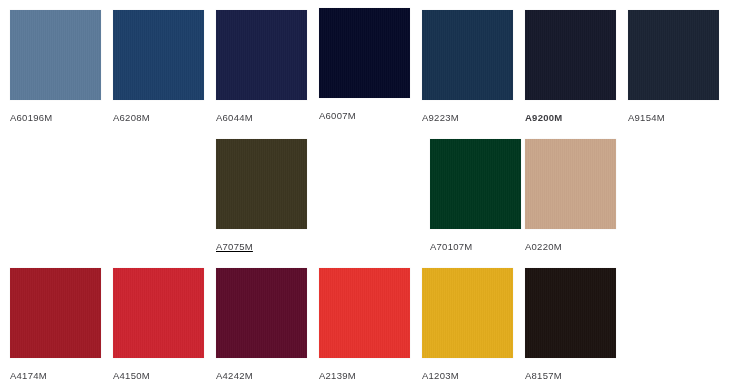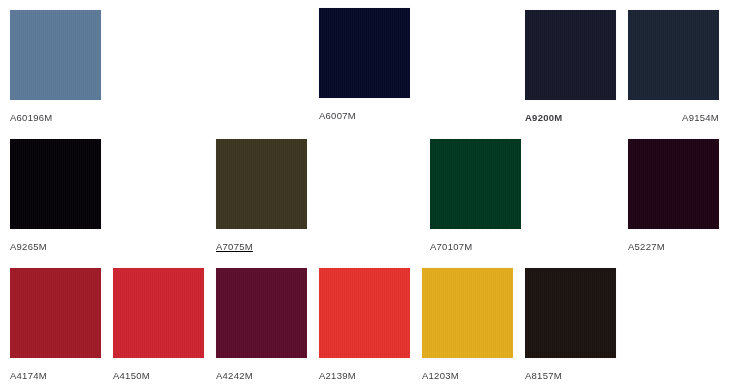--- a/index.html
+++ b/index.html
@@ -76,49 +76,57 @@
 </head>
 <body>
 
 <div id="swatch-grid" style="background: rgb(255, 255, 255);">
 
 <div class="swatch-row" style="height: 129px;">
       <div class="swatch-cell" style="left: 10px; top: 10px;">
         <div class="swatch-chip" title="#5c7a99" style="width: 91px; height: 90px; background-color: rgb(92, 122, 153);"></div>
         <span class="swatch-label">A60196M</span>
       </div>
+      <div class="swatch-cell" style="left: 113px; top: 10px;">
+        <div class="swatch-chip" title="#1d3f69" style="width: 91px; height: 90px; background-color: rgb(29, 63, 105);"></div>
+        <span class="swatch-label">A6208M</span>
+      </div>
+      <div class="swatch-cell" style="left: 216px; top: 10px;">
+        <div class="swatch-chip" title="#191f46" style="width: 91px; height: 90px; background-color: rgb(25, 31, 70);"></div>
+        <span class="swatch-label">A6044M</span>
+      </div>
       <div class="swatch-cell" style="left: 319px; top: 8px;">
         <div class="swatch-chip" title="#060a28" style="width: 91px; height: 90px; background-color: rgb(6, 10, 40);"></div>
         <span class="swatch-label">A6007M</span>
+      </div>
+      <div class="swatch-cell" style="left: 422px; top: 10px;">
+        <div class="swatch-chip" title="#17324f" style="width: 91px; height: 90px; background-color: rgb(23, 50, 79);"></div>
+        <span class="swatch-label">A9223M</span>
       </div>
       <div class="swatch-cell" style="left: 525px; top: 10px; font-weight: bold;">
         <div class="swatch-chip" title="#16192b" style="width: 91px; height: 90px; background-color: rgb(22, 25, 43);"></div>
         <span class="swatch-label">A9200M</span>
       </div>
-      <div class="swatch-cell" style="left: 628px; top: 10px; text-align: right;">
+      <div class="swatch-cell" style="left: 628px; top: 10px;">
         <div class="swatch-chip" title="#1b2434" style="width: 91px; height: 90px; background-color: rgb(27, 36, 52);"></div>
         <span class="swatch-label">A9154M</span>
       </div>
     </div>
     <div class="swatch-row" style="height: 129px;">
-      <div class="swatch-cell" style="left: 10px; top: 10px;">
-        <div class="swatch-chip" title="#050308" style="width: 91px; height: 90px; background-color: rgb(5, 3, 8);"></div>
-        <span class="swatch-label">A9265M</span>
-      </div>
       <div class="swatch-cell" style="left: 216px; top: 10px; text-decoration: underline;">
         <div class="swatch-chip" title="#3c3621" style="width: 91px; height: 90px; background-color: rgb(60, 54, 33);"></div>
         <span class="swatch-label">A7075M</span>
       </div>
       <div class="swatch-cell" style="left: 422px; top: 10px; padding-left: 8px;">
         <div class="swatch-chip" title="#00371f" style="width: 91px; height: 90px; background-color: rgb(0, 55, 31);"></div>
         <span class="swatch-label">A70107M</span>
       </div>
-      <div class="swatch-cell" style="left: 628px; top: 10px;">
-        <div class="swatch-chip" title="#1f0414" style="width: 91px; height: 90px; background-color: rgb(31, 4, 20);"></div>
-        <span class="swatch-label">A5227M</span>
+      <div class="swatch-cell" style="left: 525px; top: 10px;">
+        <div class="swatch-chip" title="#c9a68b" style="width: 91px; height: 90px; background-color: rgb(201, 166, 139);"></div>
+        <span class="swatch-label">A0220M</span>
       </div>
     </div>
     <div class="swatch-row" style="height: 129px;">
       <div class="swatch-cell" style="left: 10px; top: 10px;">
         <div class="swatch-chip" title="#9f1a26" style="width: 91px; height: 90px; background-color: rgb(159, 26, 38);"></div>
         <span class="swatch-label">A4174M</span>
       </div>
       <div class="swatch-cell" style="left: 113px; top: 10px;">
         <div class="swatch-chip" title="#cc2430" style="width: 91px; height: 90px; background-color: rgb(204, 36, 48);"></div>
         <span class="swatch-label">A4150M</span>

